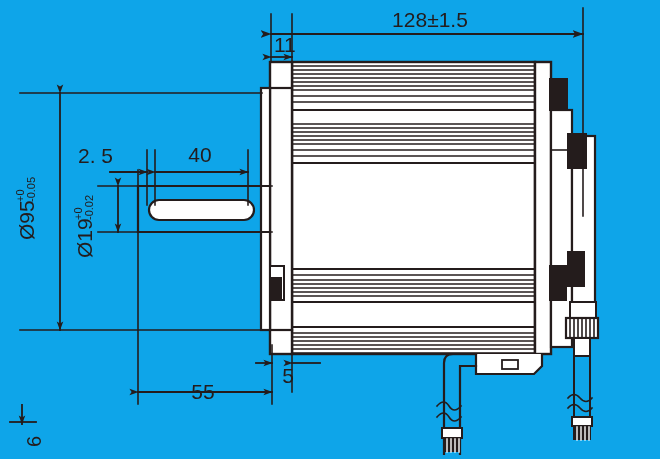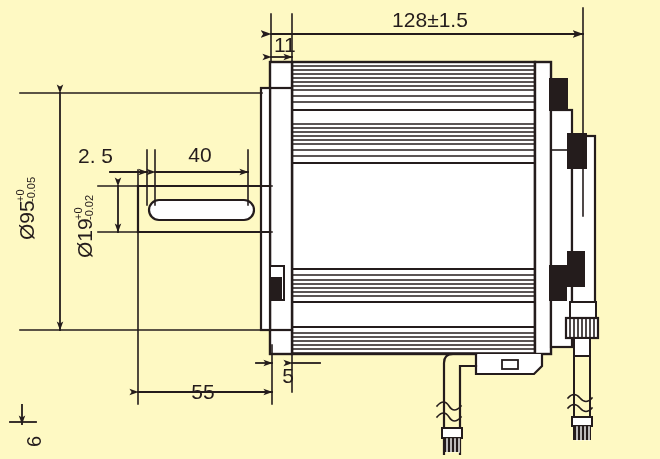--- a/index.html
+++ b/index.html
@@ -1,21 +1,21 @@
 <!DOCTYPE html>
 <html><head>
 <meta charset="utf-8">
 <title>Motor Dimensional Drawing</title>
 <style>
   html,body{margin:0;padding:0;background:#ffffff;}
   body{
     font-family:"Liberation Sans", sans-serif;
     width:660px;height:459px;overflow:hidden;position:relative;
   }
-  #stage{position:relative;width:660px;height:459px;background:#fef9c3;}
+  #stage{position:relative;width:660px;height:459px;background:#0ea5e9;}
   svg#dwg{position:absolute;left:0;top:0;width:660px;height:459px;display:block;}
   .dimtext{
     font-family:"Liberation Sans", sans-serif;
     font-size:21px; fill:#241c1c; letter-spacing:0px;
   }
   .dimtext-sm{
     font-family:"Liberation Sans", sans-serif;
     font-size:20px; fill:#241c1c;
   }
   .tol{

